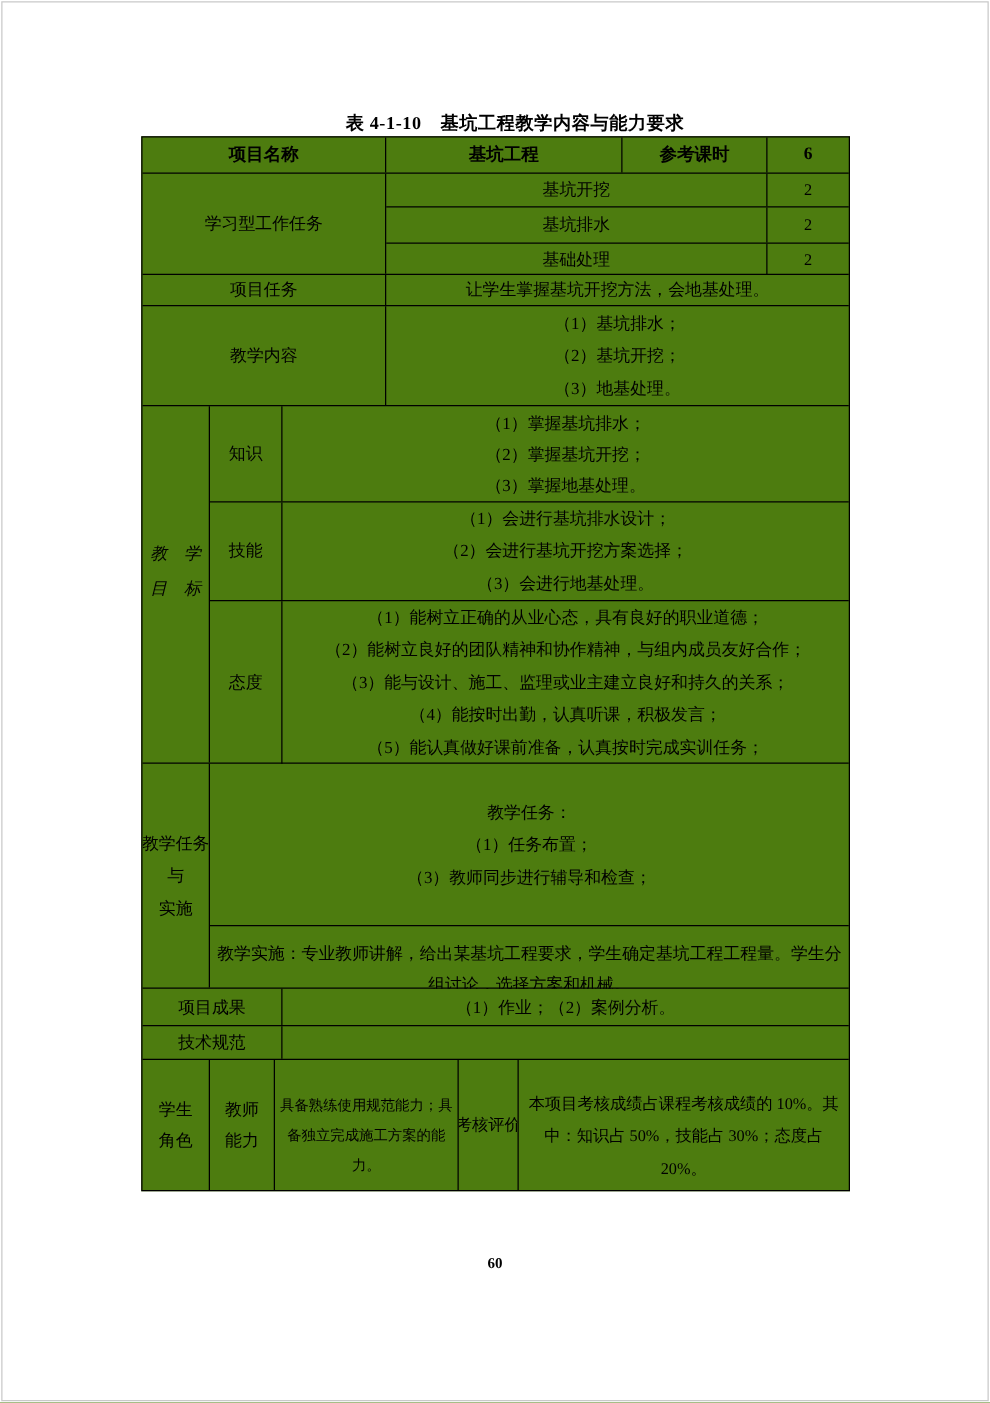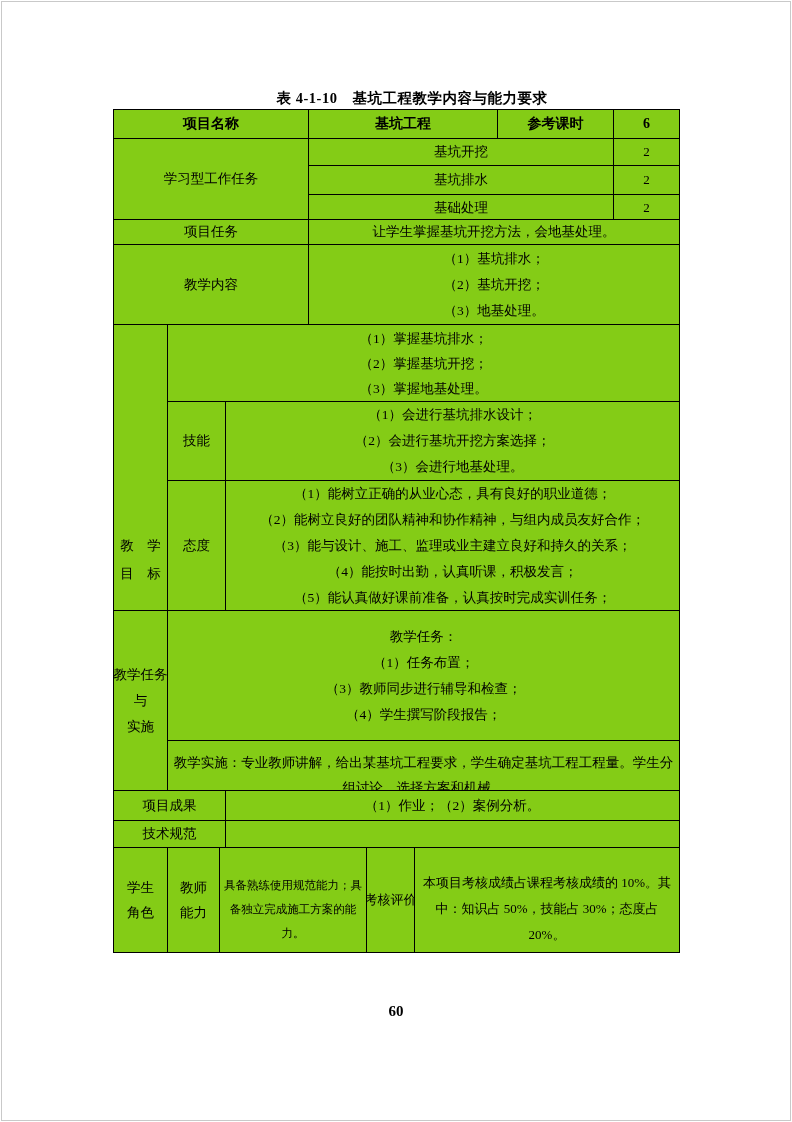--- a/index.html
+++ b/index.html
@@ -9,21 +9,21 @@
     overflow:hidden;
   }
   .page-frame{position:absolute;inset:1px;border:1px solid #c9c9c9;pointer-events:none;}
   .doc-title{
     position:absolute;top:89px;left:16px;width:792px;text-align:center;
     font-weight:bold;font-size:14.5px;letter-spacing:.5px;
   }
   .tbl{
     position:absolute;left:113px;top:109px;width:567px;
     border:1px solid #000;box-sizing:border-box;
-    display:flex;flex-direction:column;background:#84cc16;
+    display:flex;flex-direction:column;background:#4d7c0f;
   }
   .band{display:flex;align-items:stretch;border-bottom:1px solid #000;box-sizing:border-box;flex:none;}
   .band:last-child{border-bottom:none;}
   .cell{
     box-sizing:border-box;border-right:1px solid #000;
     display:flex;flex-direction:column;align-items:center;justify-content:center;
     text-align:center;font-size:13.5px;overflow:hidden;flex:none;
   }
   .cell.last{border-right:none;}
   .subcol{display:flex;flex-direction:column;box-sizing:border-box;flex:none;}
@@ -31,25 +31,25 @@
   .subrow.last{border-bottom:none;}
   .grow{flex:1 1 auto;}
   .bold{font-weight:bold;font-size:14px;}
   .line{white-space:nowrap;line-height:26px;}
   .line.lh25{line-height:25px;}
   .line.lh28{line-height:28px;}
   .num{font-size:13px;}
   .para{width:100%;text-align:center;line-height:25px;padding:0 3px;box-sizing:border-box;margin-top:18px;}
   .para.assess{font-size:13px;line-height:26px;padding:0 7px;}
   .para.ability{font-size:11.5px;line-height:24px;padding:0 3px;}
-  .objlabel{justify-content:flex-end;padding-bottom:22px;}
+  .objlabel{padding-bottom:22px;font-style:italic;}
   .small-label{font-size:13px;text-align:center;}
   .pageno{
     position:absolute;top:1003px;left:0;width:792px;text-align:center;
-    font-weight:bold;font-size:15px;
+    font-weight:bold;font-size:12px;
   }
   
   .w195{width:195px}.w189{width:189px}.w116{width:116px}.w65{width:65px}
   .w370{width:370px}.w305{width:305px}.w54{width:54px}.w58{width:58px}
   .w453{width:453px}.w511{width:511px}.w112{width:112px}
   .w81{width:81px}.w52{width:52px}.w147{width:147px}.w48{width:48px}.w183{width:183px}
   
   .h29{height:29px}.h81{height:81px}.h27{height:27px}.h25{height:25px}
   .h80{height:80px}.h286{height:286px}.h77{height:77px}.h79{height:79px}
   .h130{height:130px}.h180{height:180px}.h50{height:50px}.h30{height:30px}
@@ -103,20 +103,21 @@
     </div>
   </div>
 
   <div class="band h286">
     <div class="cell w54 objlabel">
       <div class="line lh28">教　学</div>
       <div class="line lh28">目　标</div>
     </div>
     <div class="subcol grow">
       <div class="subrow h77">
+        <div class="cell w58">知识</div>
         <div class="cell w453 grow last">
           <div class="line lh25">（1）掌握基坑排水；</div>
           <div class="line lh25">（2）掌握基坑开挖；</div>
           <div class="line lh25">（3）掌握地基处理。</div>
         </div>
       </div>
       <div class="subrow h79">
         <div class="cell w58">技能</div>
         <div class="cell w453 grow last">
           <div class="line">（1）会进行基坑排水设计；</div>
@@ -142,21 +143,20 @@
       <div class="line">教学任务</div>
       <div class="line">与</div>
       <div class="line">实施</div>
     </div>
     <div class="subcol grow">
       <div class="subrow h130">
         <div class="cell w511 grow last">
           <div class="line">教学任务：</div>
           <div class="line">（1）任务布置；</div>
           <div class="line">（3）教师同步进行辅导和检查；</div>
-          <div class="line">（4）学生撰写阶段报告；</div>
         </div>
       </div>
       <div class="subrow h50 last">
         <div class="cell w511 grow last">
           <div class="para">教学实施：专业教师讲解，给出某基坑工程要求，学生确定基坑工程工程量。学生分组讨论，选择方案和机械。</div>
         </div>
       </div>
     </div>
   </div>
 

